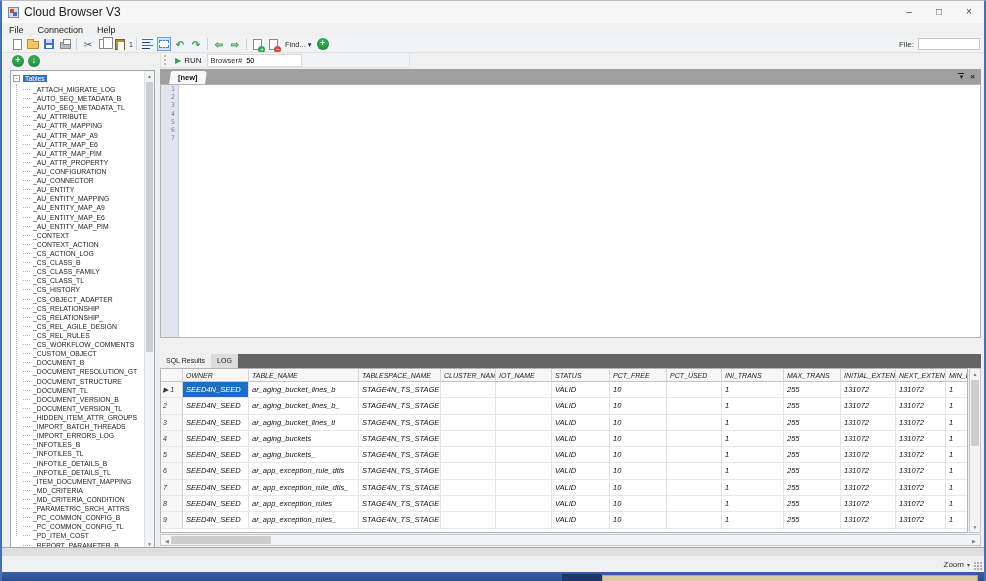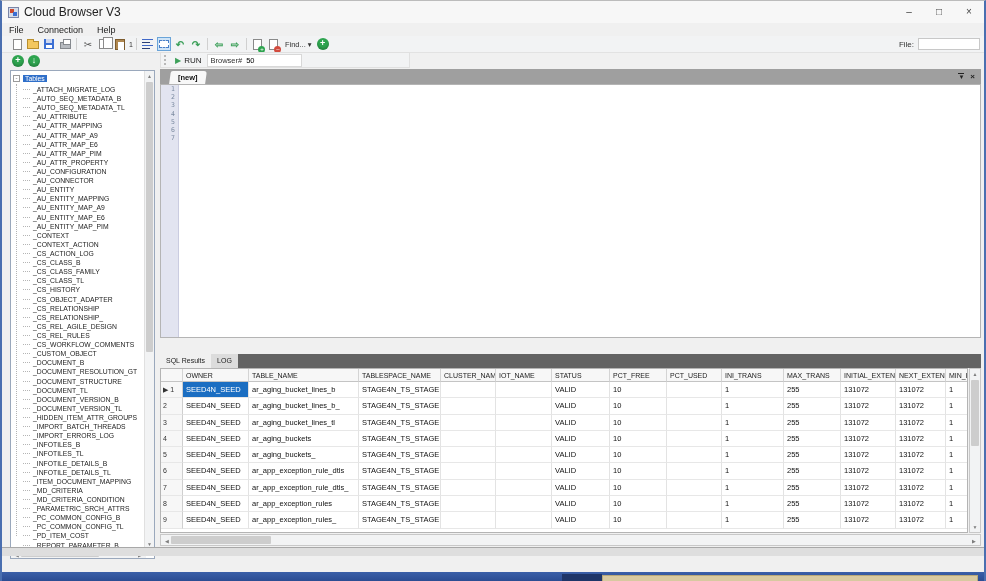--- a/index.html
+++ b/index.html
@@ -100,21 +100,21 @@
   .i-csv { width:12px; height:11px; background:#e8e8e8; border:1px solid #9aa; position:relative; }
   .i-csv::before { content:""; position:absolute; inset:2px; background:
       linear-gradient(#2ea44f 0 0) 0 0/100% 2px no-repeat, #fff; border:1px solid #bbb; }
   .i-excel { width:11px; height:11px; background:#1f7246; color:#fff; font-size:7px; font-weight:bold; text-align:center; line-height:11px; border-radius:1px; margin:0 3px; }
   
   .rtabs { position:absolute; left:0; top:285px; right:0; height:14px; background:#636363; display:flex; align-items:stretch; }
   .rtab { font-size:7px; color:#222; padding:0 6px; line-height:14px; background:#dcdcdc; }
   .rtab.active { background:#f0f0f0; }
   
   .grid { position:absolute; left:0; top:299px; right:13px; height:165px; background:#fff; border:1px solid #b4b4b4; overflow:hidden; }
-  .grow { display:flex; }
+  .grow { display:flex;font-style:italic; }
   .gh { flex:none; height:13px; line-height:13px; background:#f7f7f7; border-right:1px solid #d4d4d4; border-bottom:1px solid #c4c4c4; font-size:7px; color:#222; padding-left:3px; white-space:nowrap; overflow:hidden; }
   .gc { flex:none; height:16.3px; line-height:16.3px; border-right:1px solid #e3e3e3; border-bottom:1px solid #e7e7e7; font-size:7.5px; color:#111; padding-left:3px; white-space:nowrap; overflow:hidden; }
   .gc.rowhdr { background:#f7f7f7; border-right:1px solid #cfcfcf; color:#333; font-size:7px; padding-left:2px; }
   .gc.selcell { background:var(--sel,#1b6ec2); color:#fff; }
   .grid-partial { height:4px; border-bottom:1px solid #e7e7e7; }
   .grid-vscroll { right:0; top:299px; width:12px; height:165px; border:1px solid #c8c8c8; }
   .grid-hscroll { left:0; top:465px; right:0; height:12px; border:1px solid #c8c8c8; }
   .sb-arrow.left  { left:2px; width:8px; top:3px; }
   .sb-arrow.right { right:2px; width:8px; top:3px; }
   
@@ -655,18 +655,25 @@
       <span class="sb-arrow" style="bottom:2px">▼</span>
     </div>
     <div class="sb grid-hscroll">
       <span class="sb-arrow left">◀</span>
       <span class="sb-thumb" style="top:1px;bottom:1px;left:10px;width:100px"></span>
       <span class="sb-arrow right">▶</span>
     </div>
   </div>
 
   <div class="statusband"></div>
+  <div class="statusbar">
+    <span class="zoom-wrap">
+      <span class="zoom-label">Zoom</span>
+      <span class="zoom-dd">▾</span>
+    </span>
+    <span class="resize-grip"></span>
+  </div>
   <div class="taskbar">
     <span class="navybox"></span>
     <span class="tanbox"></span>
   </div>
 
 </div>
 
 </body></html>

